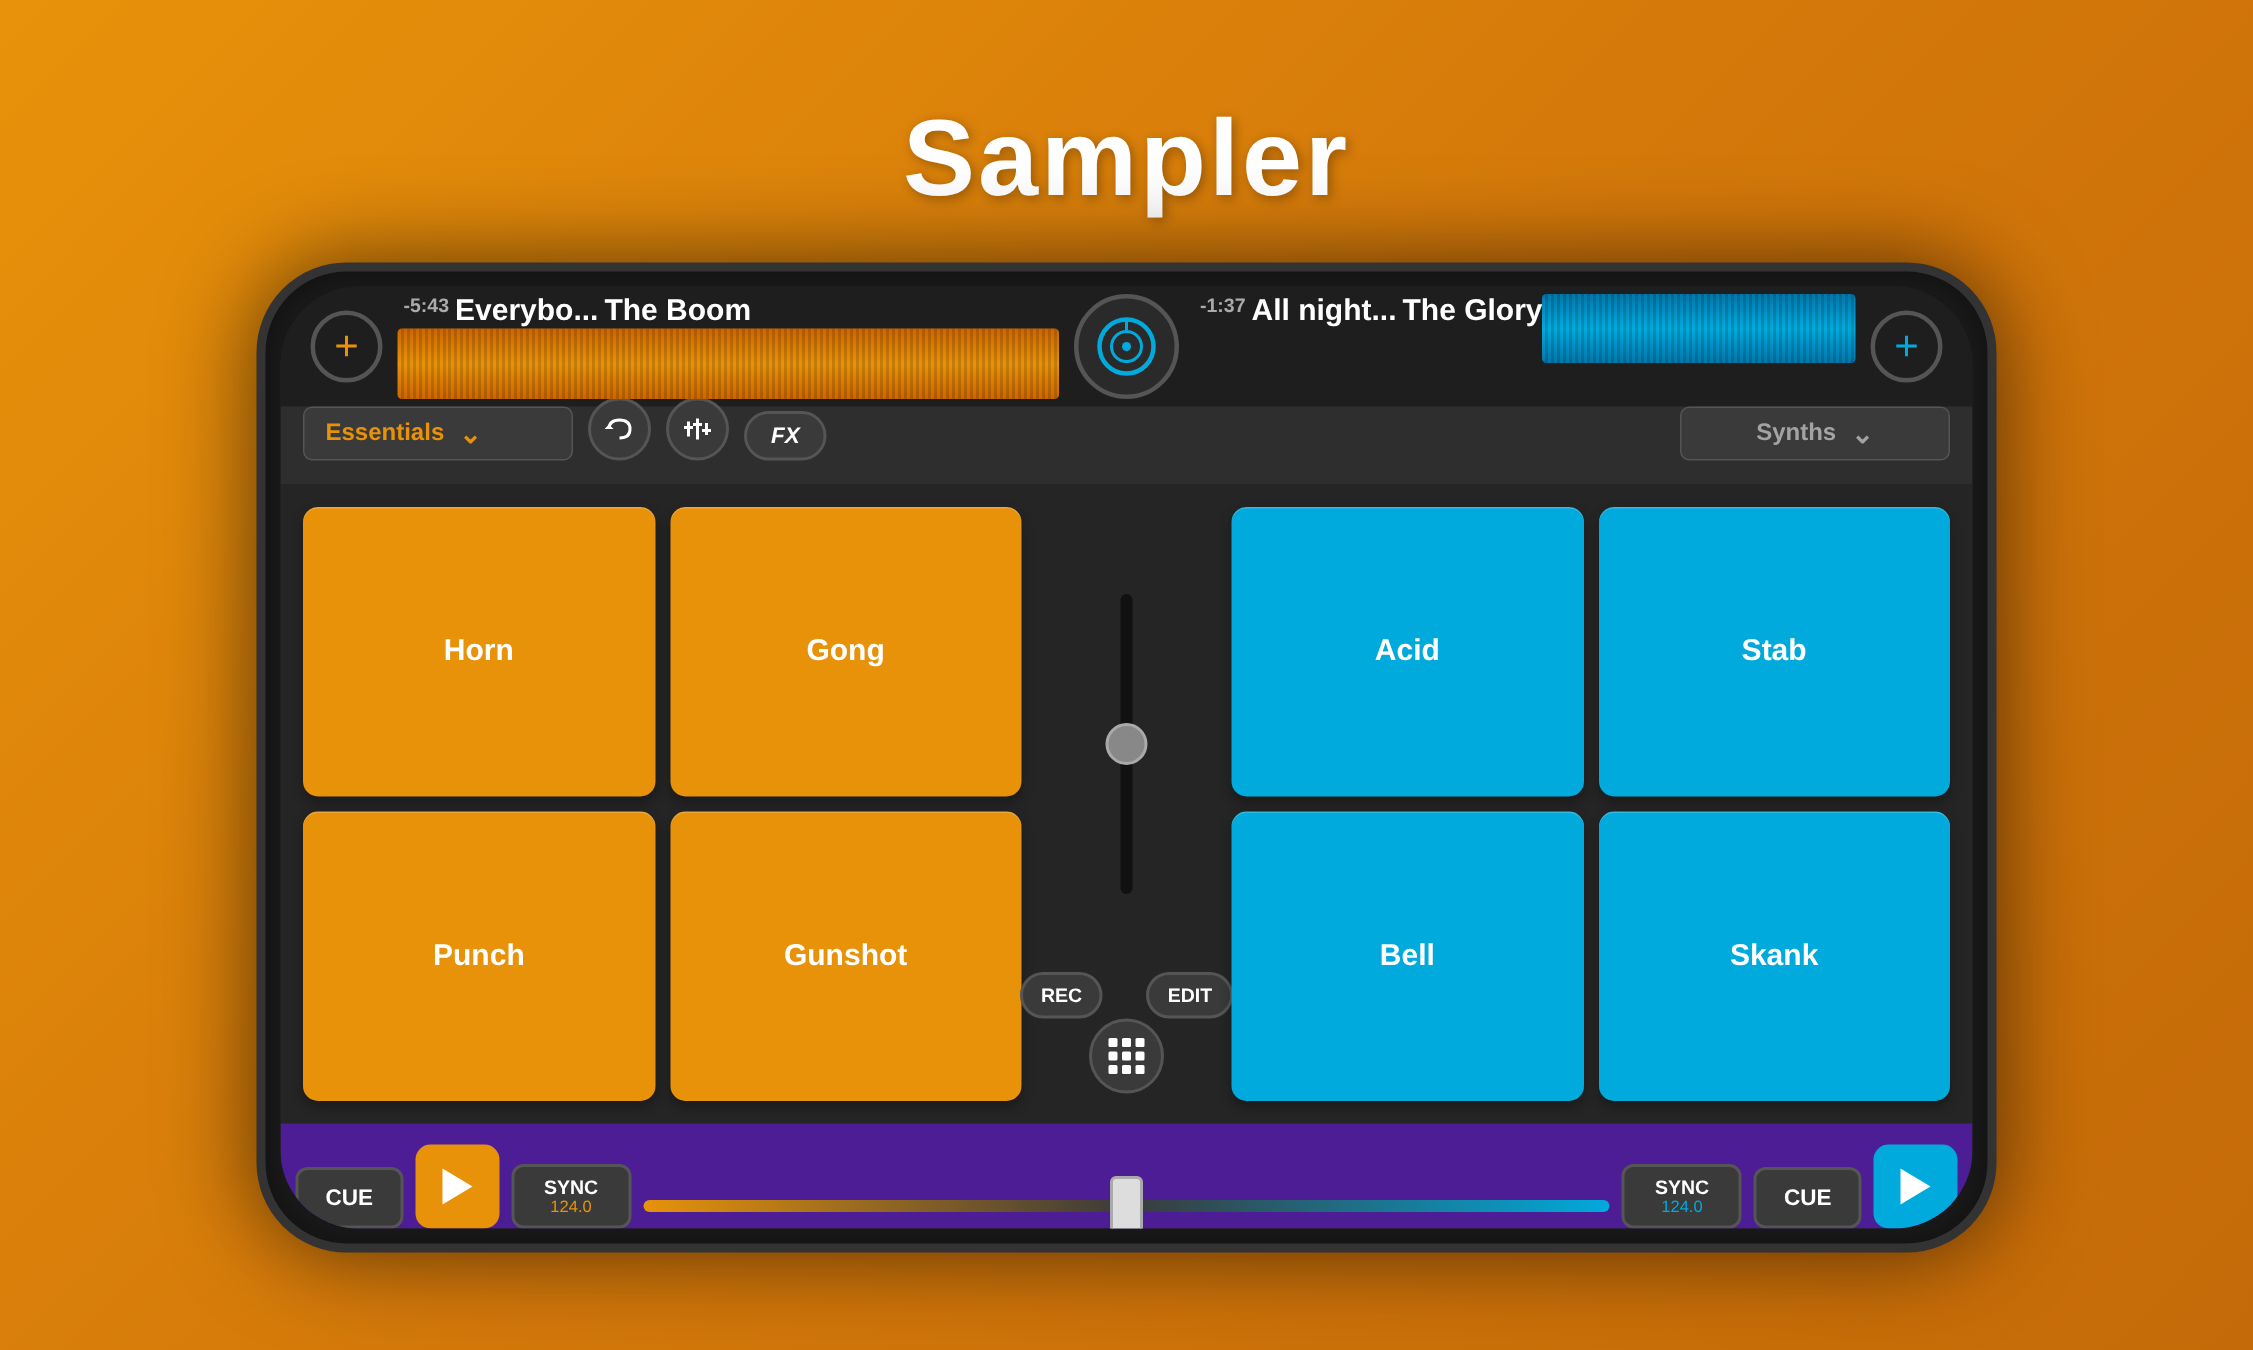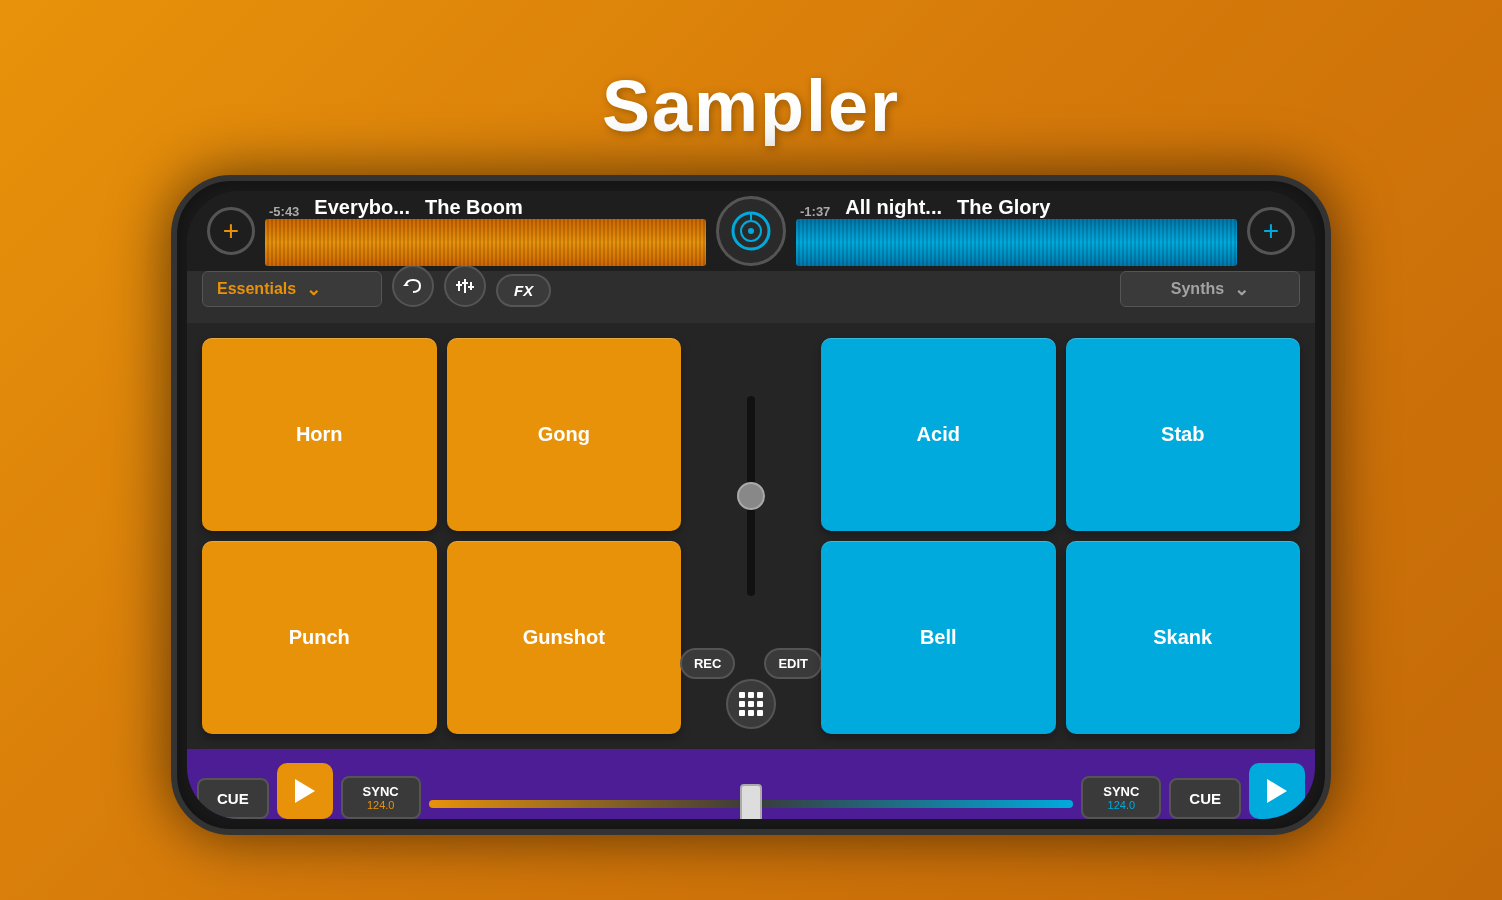--- a/index.html
+++ b/index.html
@@ -75,22 +75,22 @@
       flex-shrink: 0;
     }
     .deck-left {
       display: flex;
       flex-direction: column;
       flex: 1;
       height: 70px;
     }
     .deck-info {
       display: flex;
-      align-items: flex-end;
-      gap: 15px;
+      align-items: flex-start;
+      gap: 4px;
       padding-left: 4px;
     }
     .deck-time {
       color: #aaa;
       font-size: 13px;
       font-weight: bold;
     }
     .deck-track {
       color: white;
       font-size: 20px;
@@ -120,21 +120,21 @@
       align-items: center;
       justify-content: center;
       flex-shrink: 0;
     }
     .center-logo svg {
       width: 42px;
       height: 42px;
     }
     .deck-right {
       display: flex;
-      flex-direction: column;
+      flex-direction: row;
       flex: 1;
       height: 70px;
     }
     .waveform-blue {
       flex: 1;
       background: linear-gradient(to bottom, #0077aa, #00aadd, #0077aa);
       border-radius: 3px;
       height: 46px;
       position: relative;
       overflow: hidden;

